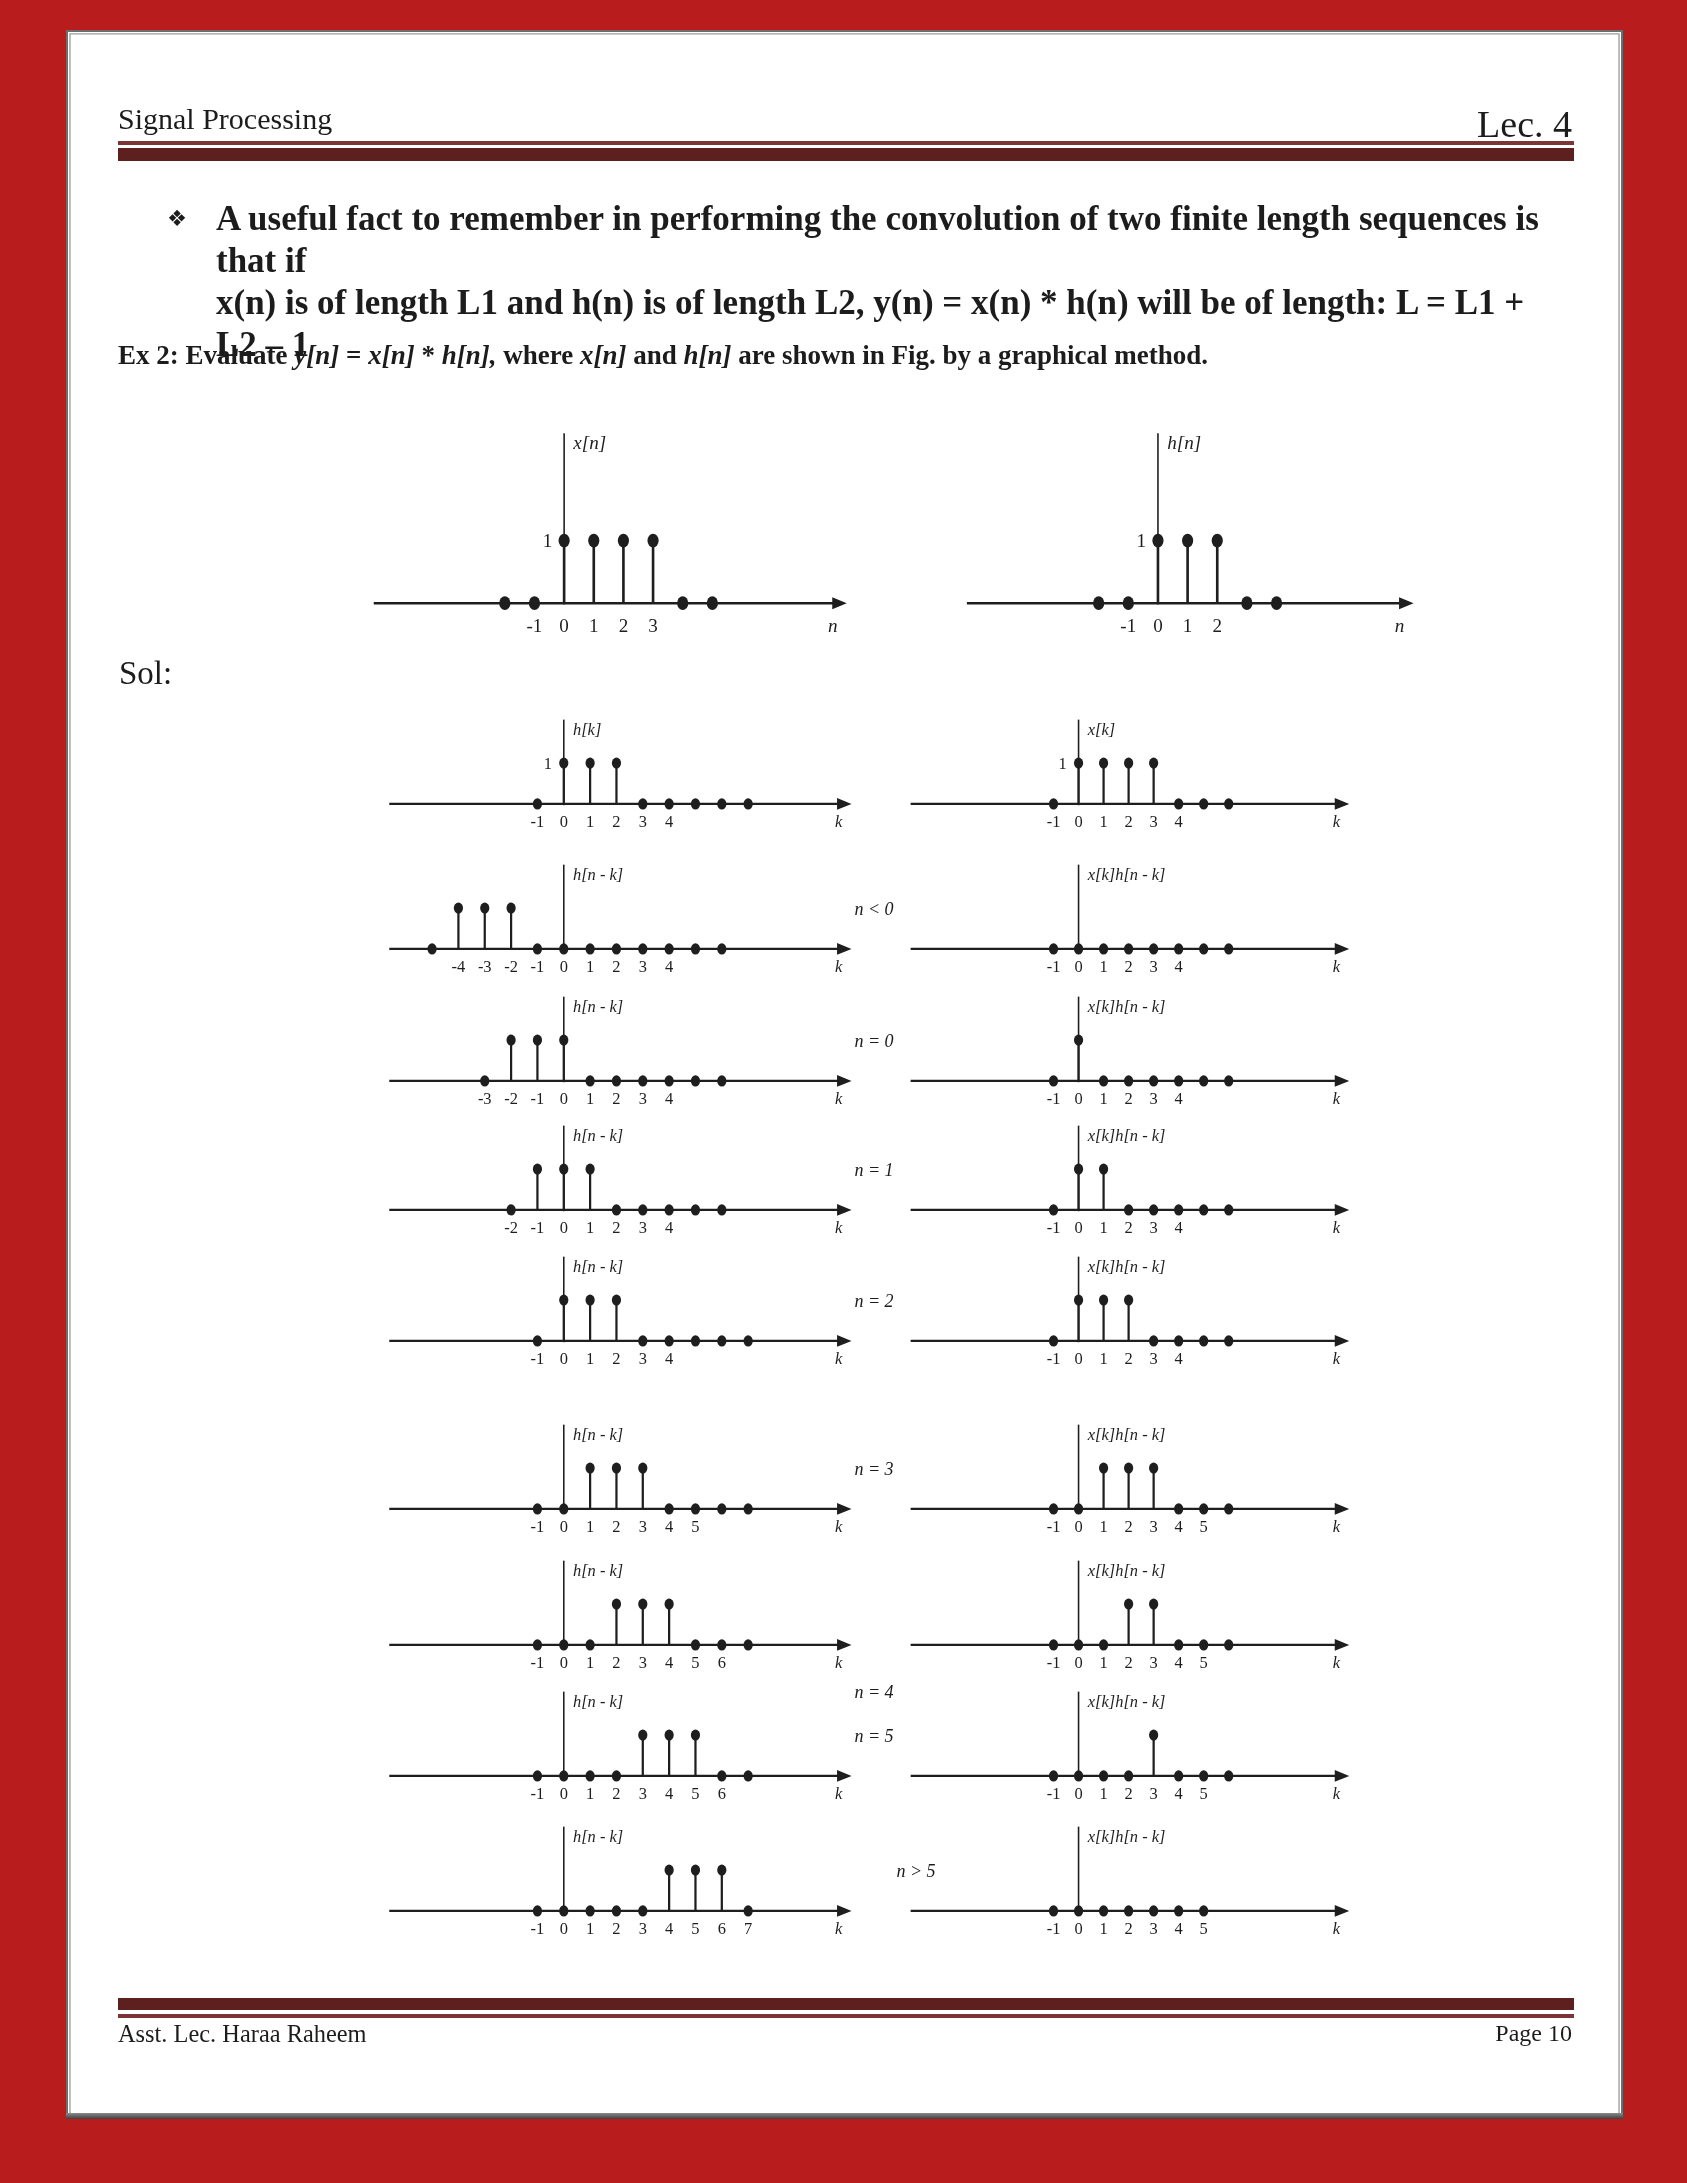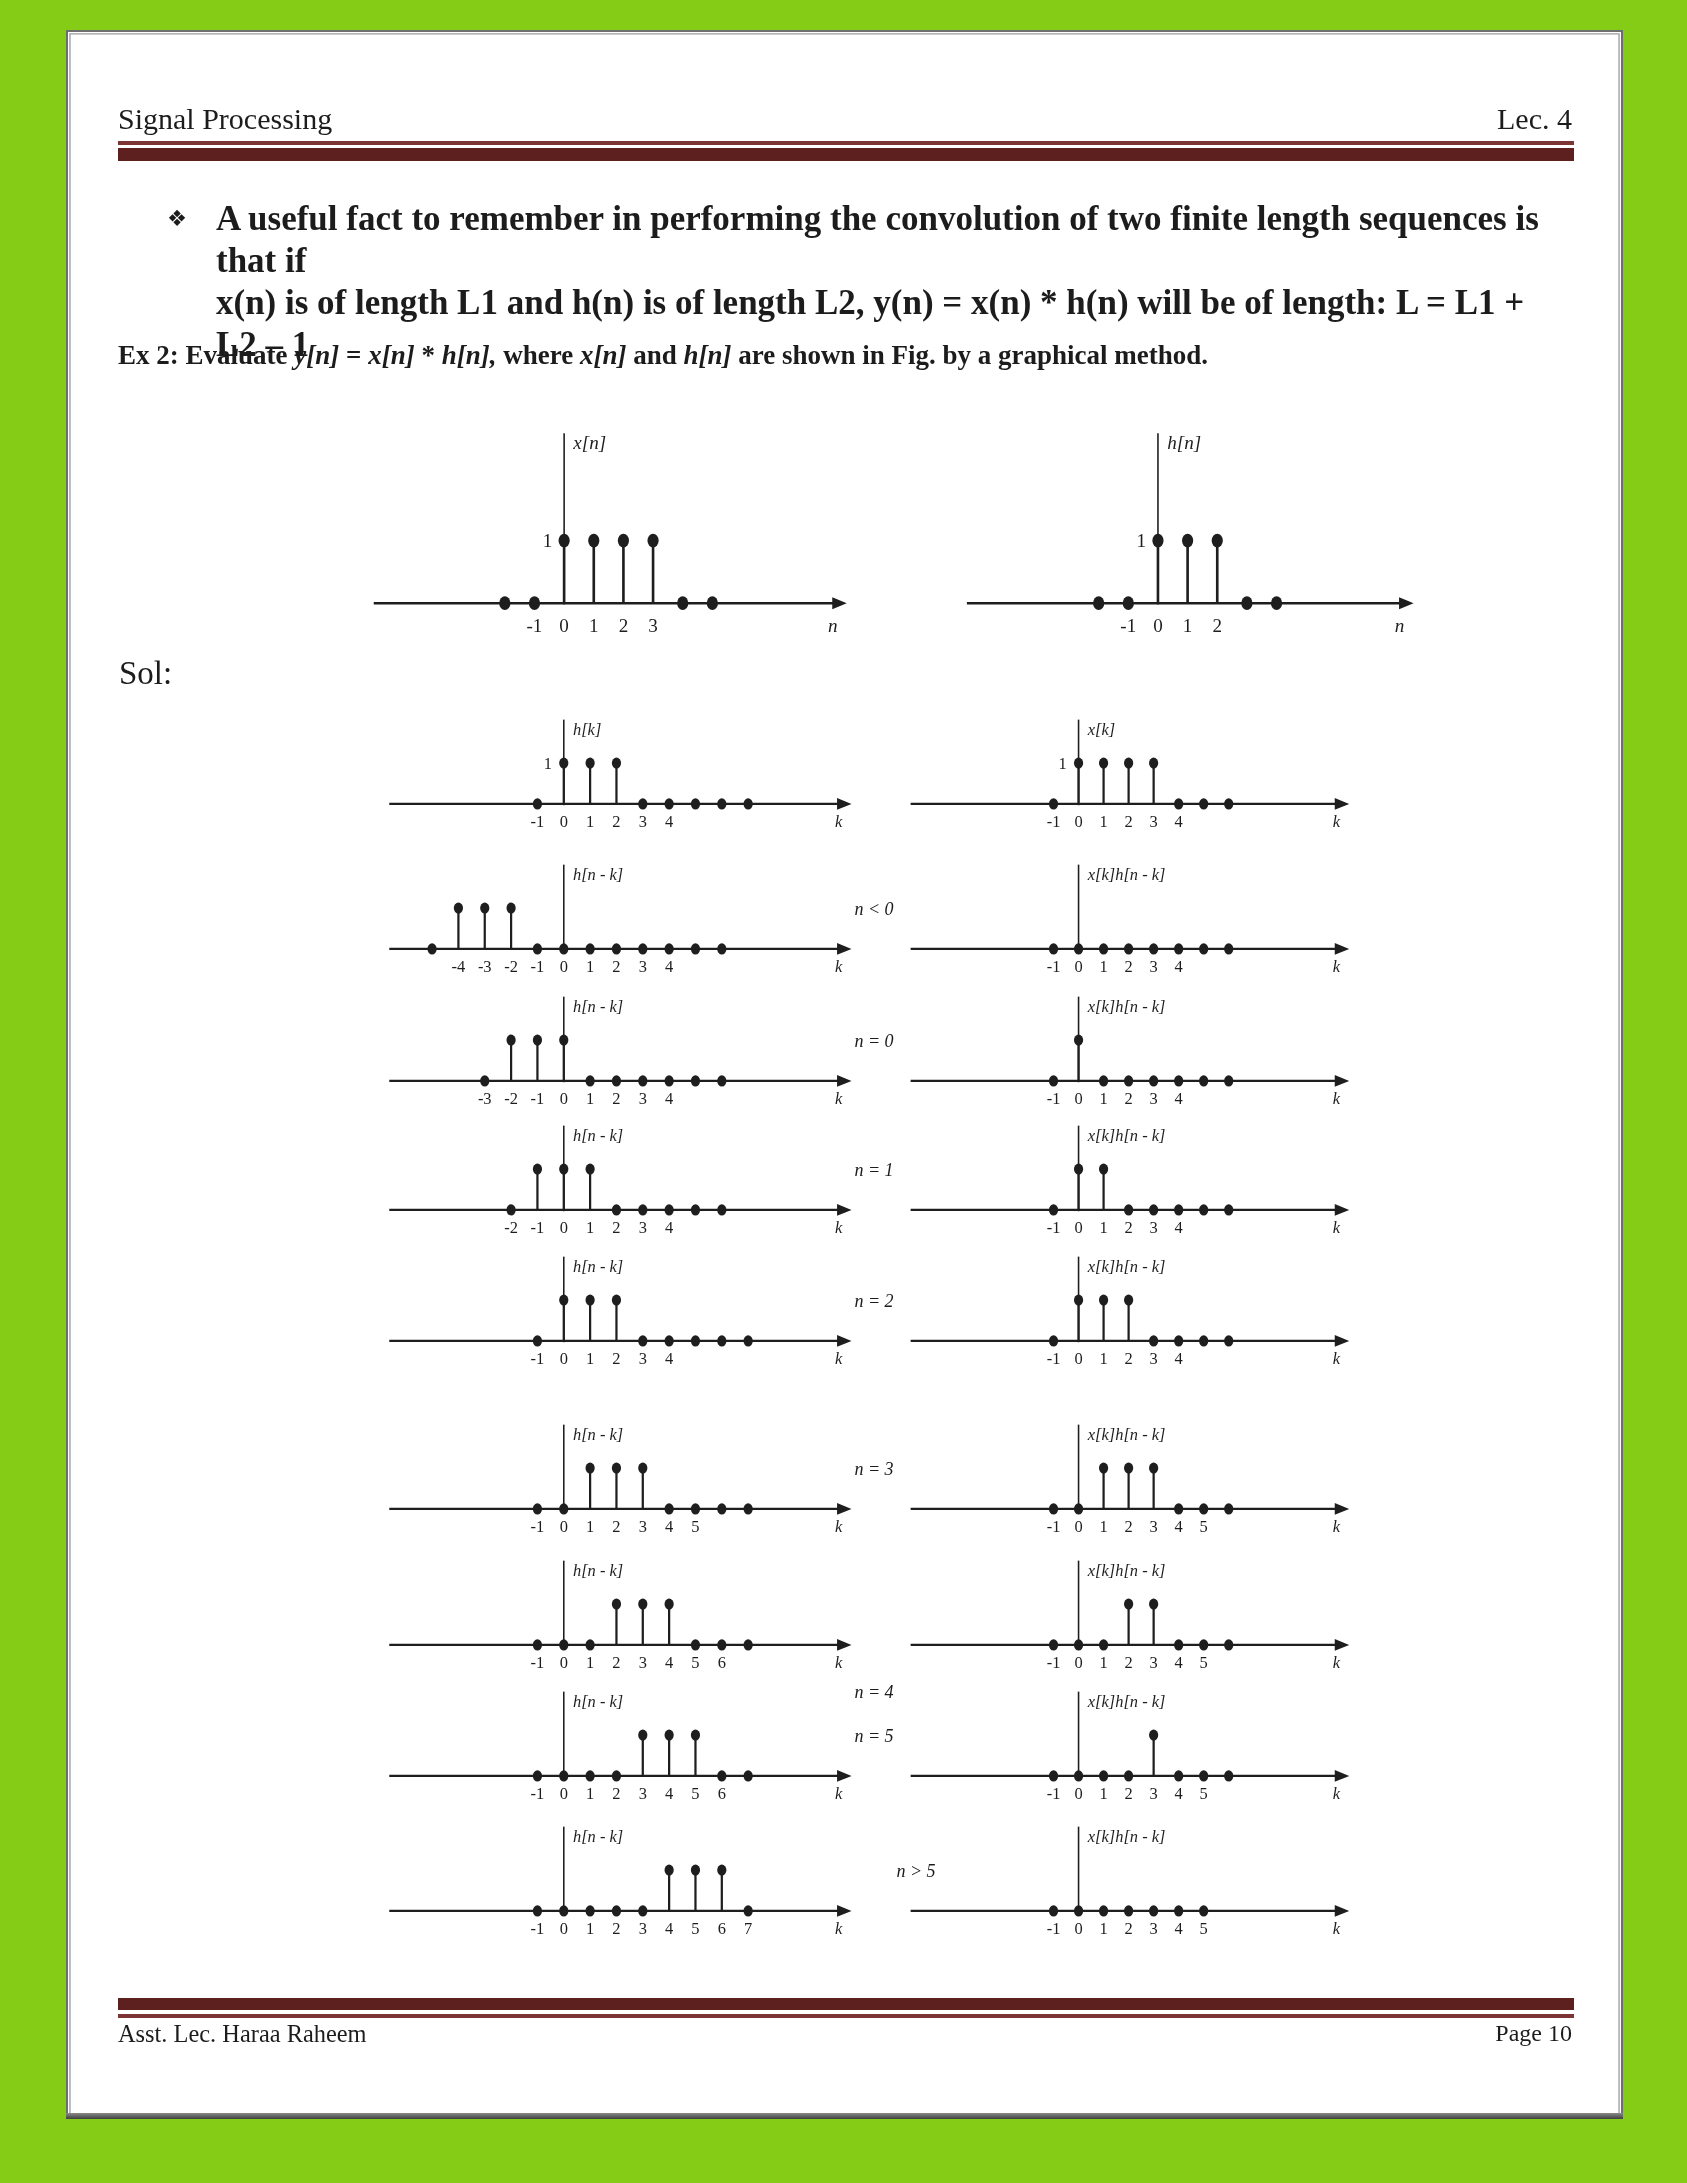--- a/index.html
+++ b/index.html
@@ -1,24 +1,24 @@
 <!DOCTYPE html>
 <html style="font-size:10.5px"><head>
 <meta charset="utf-8">
 <style>
   html,body{margin:0;padding:0;background:#ffffff;}
-  .canvas{position:relative;width:1687px;height:2183px;background:#84cc16;overflow:hidden;
+  .canvas{position:relative;width:1687px;height:2183px;background:#b91c1c;overflow:hidden;
           font-family:"Liberation Serif","DejaVu Serif",serif;color:#1c1c1c;}
   .page{position:absolute;left:66px;top:30px;width:1553px;height:2085px;background:#fff;
         border:2px solid #6e6e6e;
         box-shadow:inset 0 0 0 1.3px #ffffff, inset 0 0 0 2.6px #9a9a9a;}
   .bottom-edge{position:absolute;left:-2px;right:-2px;bottom:-2px;height:6px;
         background:linear-gradient(#8a8a8a,#3f3f3f);}
   .hdr-left{position:absolute;left:50px;top:70px;font-size:30px;}
-  .hdr-right{position:absolute;right:49px;top:70px;font-size:30px;}
+  .hdr-right{position:absolute;right:49px;top:70px;font-size:38px;}
   .rule{position:absolute;left:50px;right:47px;height:20px;}
   .rule-top{top:109px;background:linear-gradient(to bottom,#7d3434 0px,#7d3434 4px,#ffffff 4px,#ffffff 7.2px,#5e1f1f 7.2px,#5e1f1f 20px);}
   .rule-bottom{top:1966px;background:linear-gradient(to bottom,#5e1f1f 0px,#5e1f1f 12.5px,#ffffff 12.5px,#ffffff 16px,#7d3434 16px,#7d3434 20px);}
   .bullet-marker{position:absolute;left:99px;top:173px;font-size:22.4px;font-weight:bold;
         font-family:"DejaVu Sans","Liberation Serif",sans-serif;}
   .bullet-text{position:absolute;left:148px;top:166px;width:1325px;font-size:35px;font-weight:bold;line-height:42px;}
   .ex2{position:absolute;left:50px;top:308px;width:1463px;font-size:27px;font-weight:bold;}
   .ex2 .it{font-style:italic;}
   .sol{position:absolute;left:51px;top:623px;font-size:33px;}
   .plot{position:absolute;}

